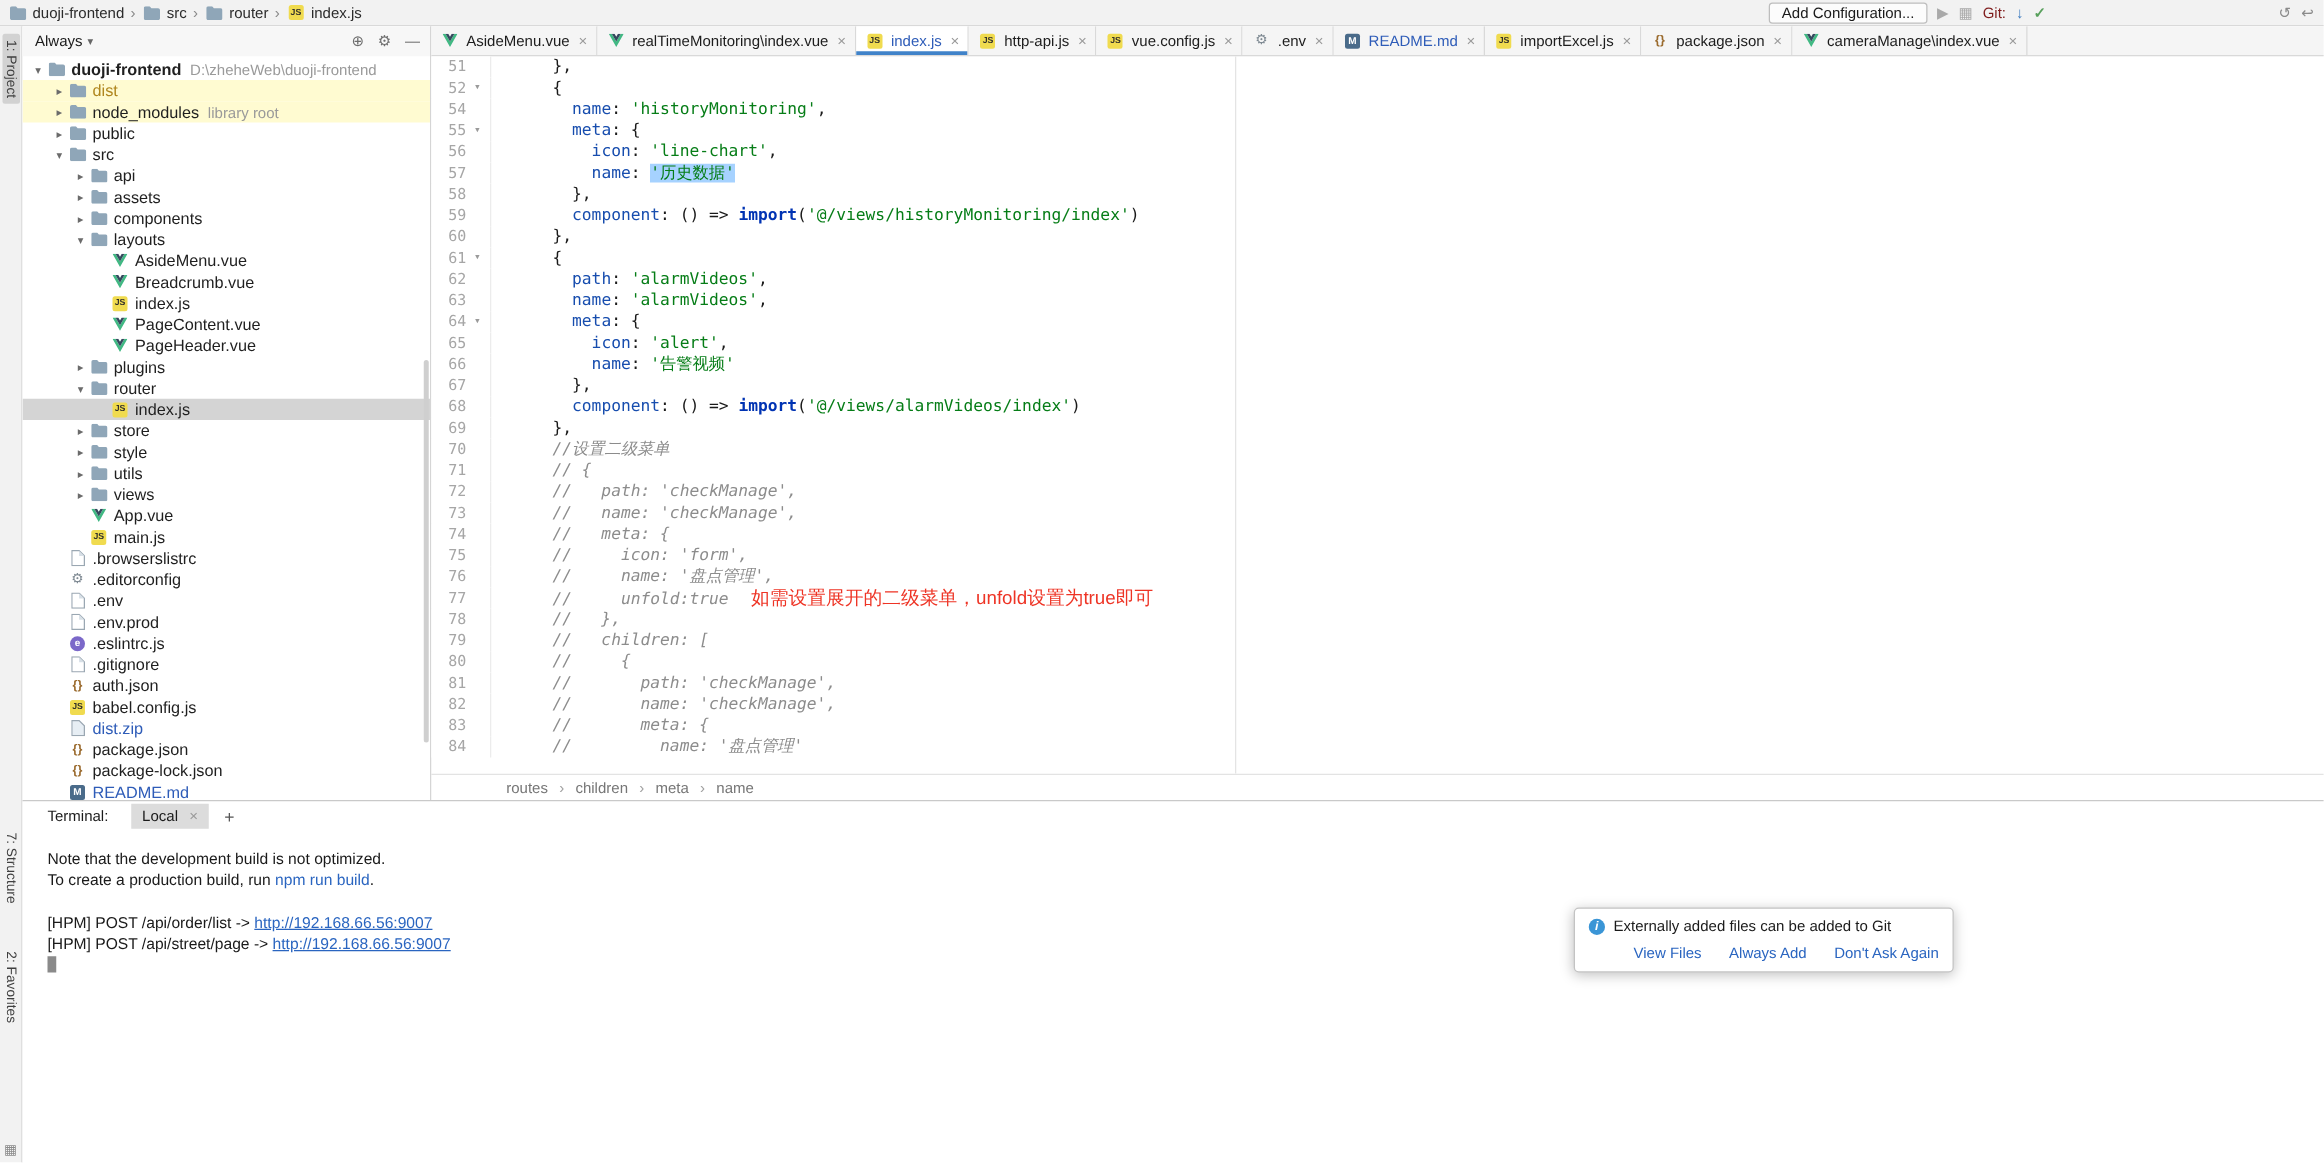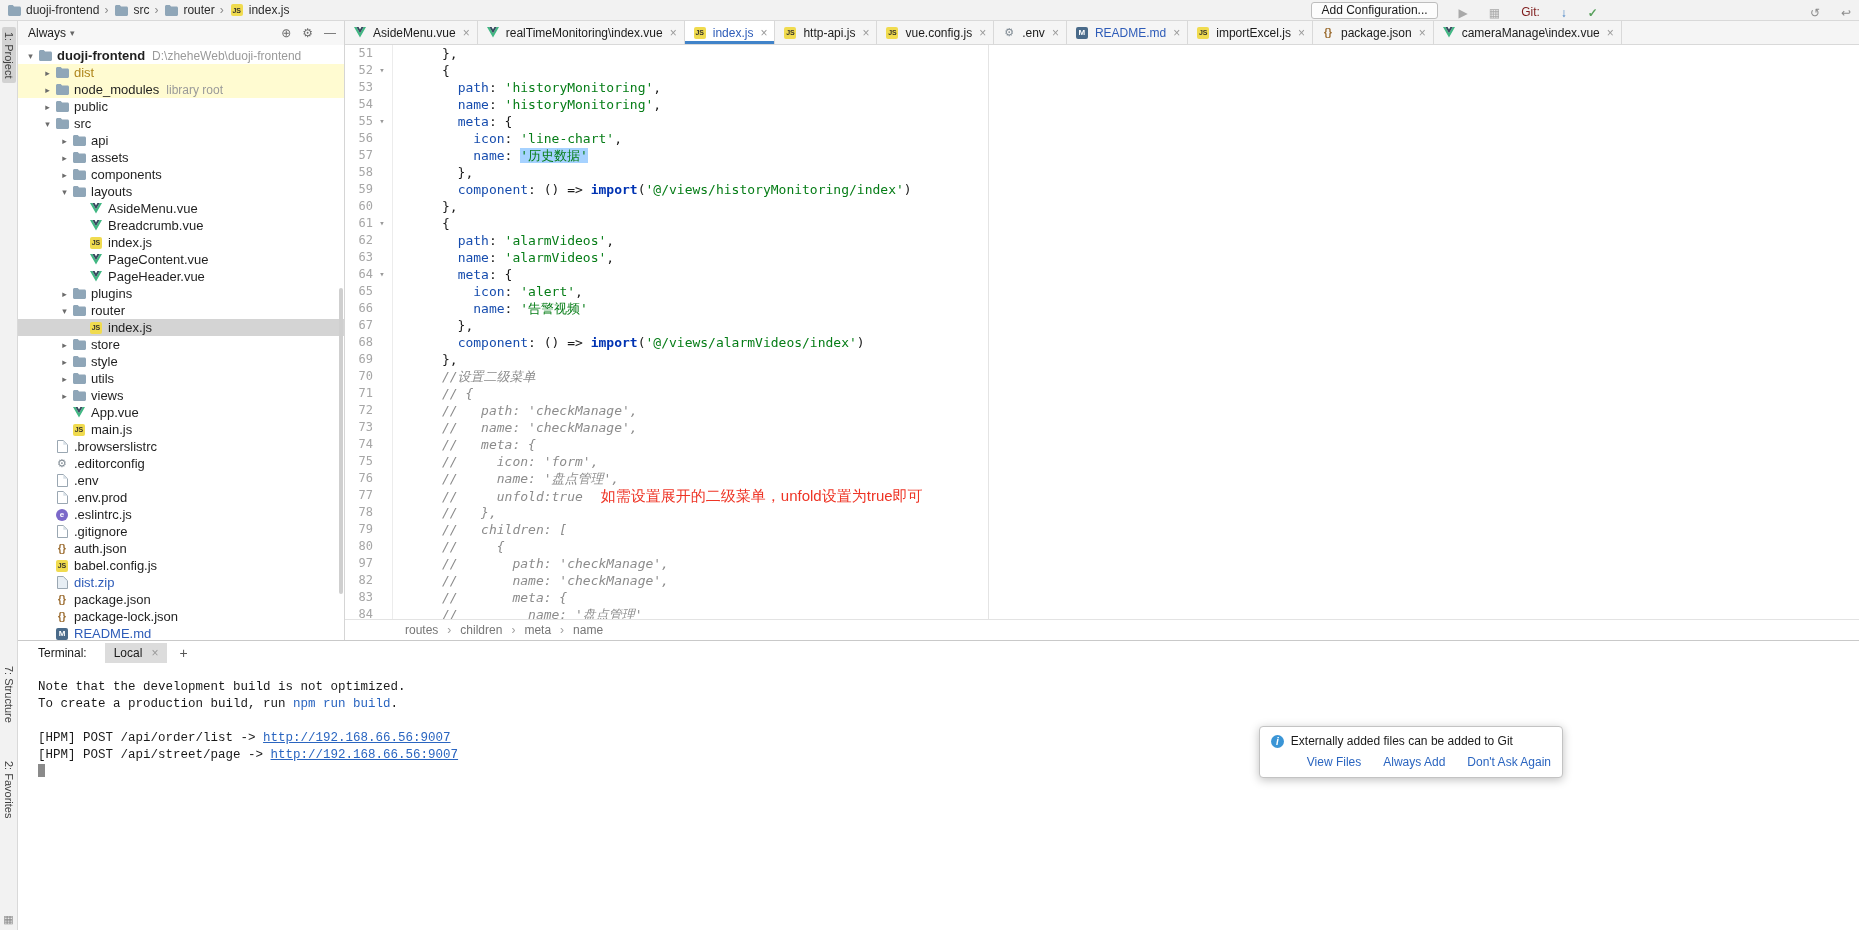--- a/index.html
+++ b/index.html
@@ -10,21 +10,21 @@
     background:#fff;
   }
 
   
   #topbar { height:21px; background:#f2f2f2; border-bottom:1px solid #d9d9d9;
     display:flex; align-items:center; padding:0 8px 0 6px; }
   #top-breadcrumbs { display:flex; align-items:center; gap:4px; }
   .bc-item { display:inline-flex; align-items:center; gap:4px; }
   .bc-label { color:#2b2b2b; }
   .bc-sep { color:#8a8a8a; font-size:12px; padding:0 1px; }
-  #topbar-right { margin-left:auto; display:flex; align-items:flex-end; gap:21px; }
+  #topbar-right { margin-left:auto; display:flex; align-items:center; gap:8px; }
   #add-config { border:1px solid #bdbdbd; background:#fcfcfc; border-radius:3px;
     font:12px "Liberation Sans",sans-serif; color:#1a1a1a; padding:1px 9px; height:17px; line-height:13px; }
   .tb-icon { color:#8b8b8b; font-size:12px; line-height:1; }
   .tb-icon.dim { color:#a9a9a9; }
   .tb-icon.blue { color:#3e7cc0; font-weight:bold; }
   .tb-icon.green { color:#58a05c; font-weight:bold; }
   .git-label { color:#7f1d1d; }
   .tb-spacer { width:170px; }
 
   
@@ -92,21 +92,21 @@
   #crumbs { height:21px; flex:none; border-top:1px solid #e3e3e3; display:flex; align-items:center;
     gap:9px; padding-left:60px; color:#767676; background:#fff; }
   .crumb-sep { color:#a0a0a0; }
 
   
   #terminal { height:290px; flex:none; border-top:1px solid #c9c9c9; display:flex; flex-direction:column; background:#fff; }
   #term-header { height:23px; flex:none; display:flex; align-items:center; padding-left:20px; }
   .term-title { margin-right:18px; color:#1a1a1a; }
   .term-tab { display:inline-flex; align-items:center; gap:7px; background:#dcdcdc; padding:3px 9px; }
   .term-plus { margin-left:12px; color:#555; font-size:14px; }
-  #console { flex:1; padding:15px 0 0 20px; font-family:Liberation Mono, monospace;
+  #console { flex:1; padding:15px 0 0 20px; font-family:Liberation Sans, sans-serif;
     font-size:12.5px; line-height:17px; color:#1a1a1a; }
   .tl { height:17px; white-space:pre; }
   .cmd { color:#2a65c0; }
   .link { color:#2a65c0; text-decoration:underline; }
   .cursor { display:inline-block; width:7px; height:13px; background:#8a8a8a; vertical-align:-2px; }
 
   
   #notif { position:absolute; right:296px; bottom:152px; background:#fff; border:1px solid #c3c3c3;
     border-radius:4px; box-shadow:0 2px 10px rgba(0,0,0,.25); padding:7px 11px 8px; z-index:10; }
   .notif-row1 { display:flex; align-items:center; gap:7px; white-space:nowrap; }
@@ -602,27 +602,20 @@
               </div>
               <div class="cl">
                 <span class="gut">
                   <span class="lnum">52</span>
                   <span class="fold">▾</span>
                 </span>
                 <pre><span class="sp">      {</span></pre>
               </div>
               <div class="cl">
                 <span class="gut">
-                  <span class="lnum">53</span>
-                  <span class="fold"></span>
-                </span>
-                <pre><span class="sp">        </span><span class="sk">path</span><span class="sp">: </span><span class="ss">'historyMonitoring'</span><span class="sp">,</span></pre>
-              </div>
-              <div class="cl">
-                <span class="gut">
                   <span class="lnum">54</span>
                   <span class="fold"></span>
                 </span>
                 <pre><span class="sp">        </span><span class="sk">name</span><span class="sp">: </span><span class="ss">'historyMonitoring'</span><span class="sp">,</span></pre>
               </div>
               <div class="cl">
                 <span class="gut">
                   <span class="lnum">55</span>
                   <span class="fold">▾</span>
                 </span>
@@ -798,21 +791,21 @@
               </div>
               <div class="cl">
                 <span class="gut">
                   <span class="lnum">80</span>
                   <span class="fold"></span>
                 </span>
                 <pre><span class="sc">      //     {</span></pre>
               </div>
               <div class="cl">
                 <span class="gut">
-                  <span class="lnum">97</span>
+                  <span class="lnum">81</span>
                   <span class="fold"></span>
                 </span>
                 <pre><span class="sc">      //       path: 'checkManage',</span></pre>
               </div>
               <div class="cl">
                 <span class="gut">
                   <span class="lnum">82</span>
                   <span class="fold"></span>
                 </span>
                 <pre><span class="sc">      //       name: 'checkManage',</span></pre>

